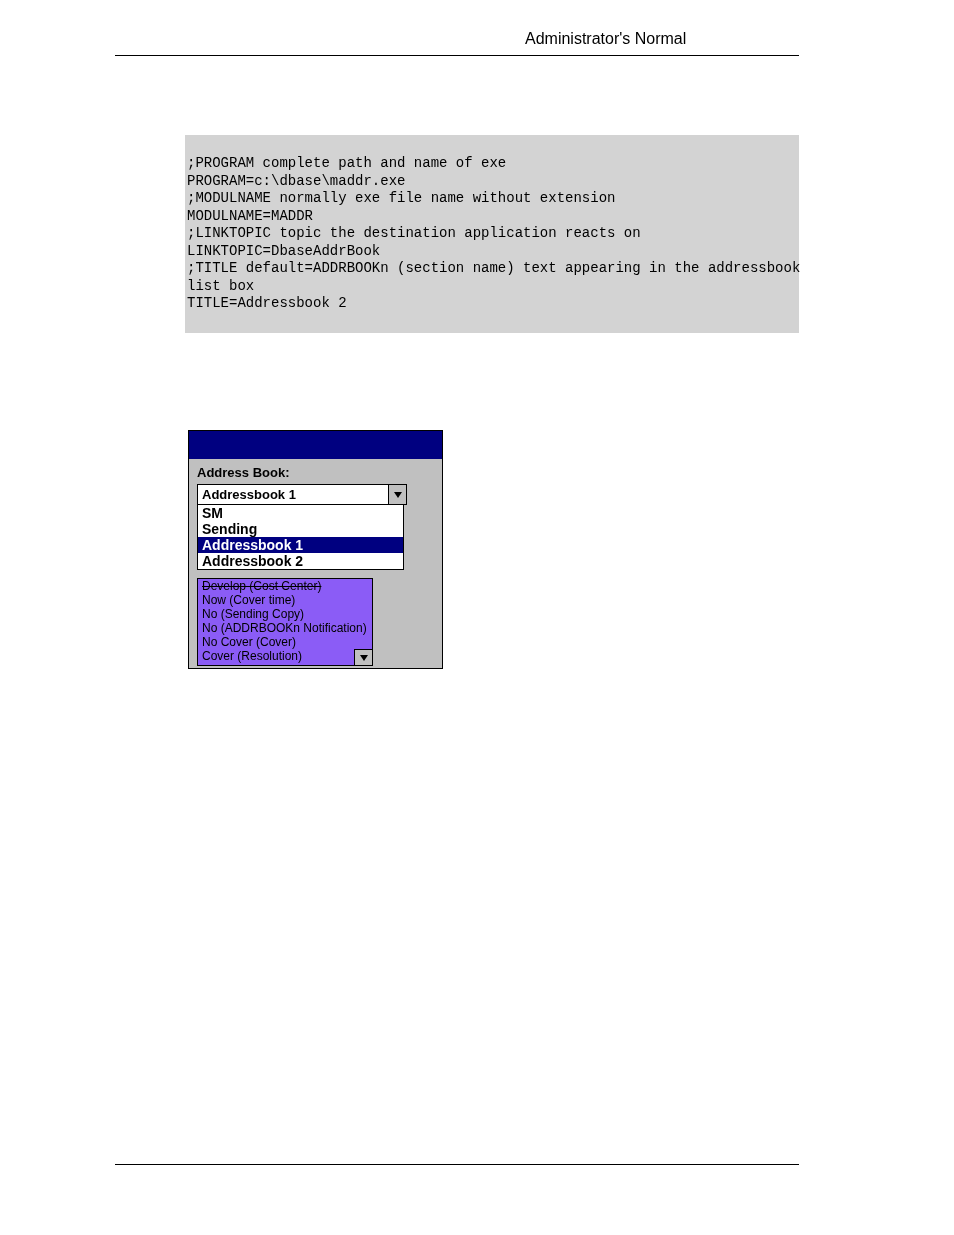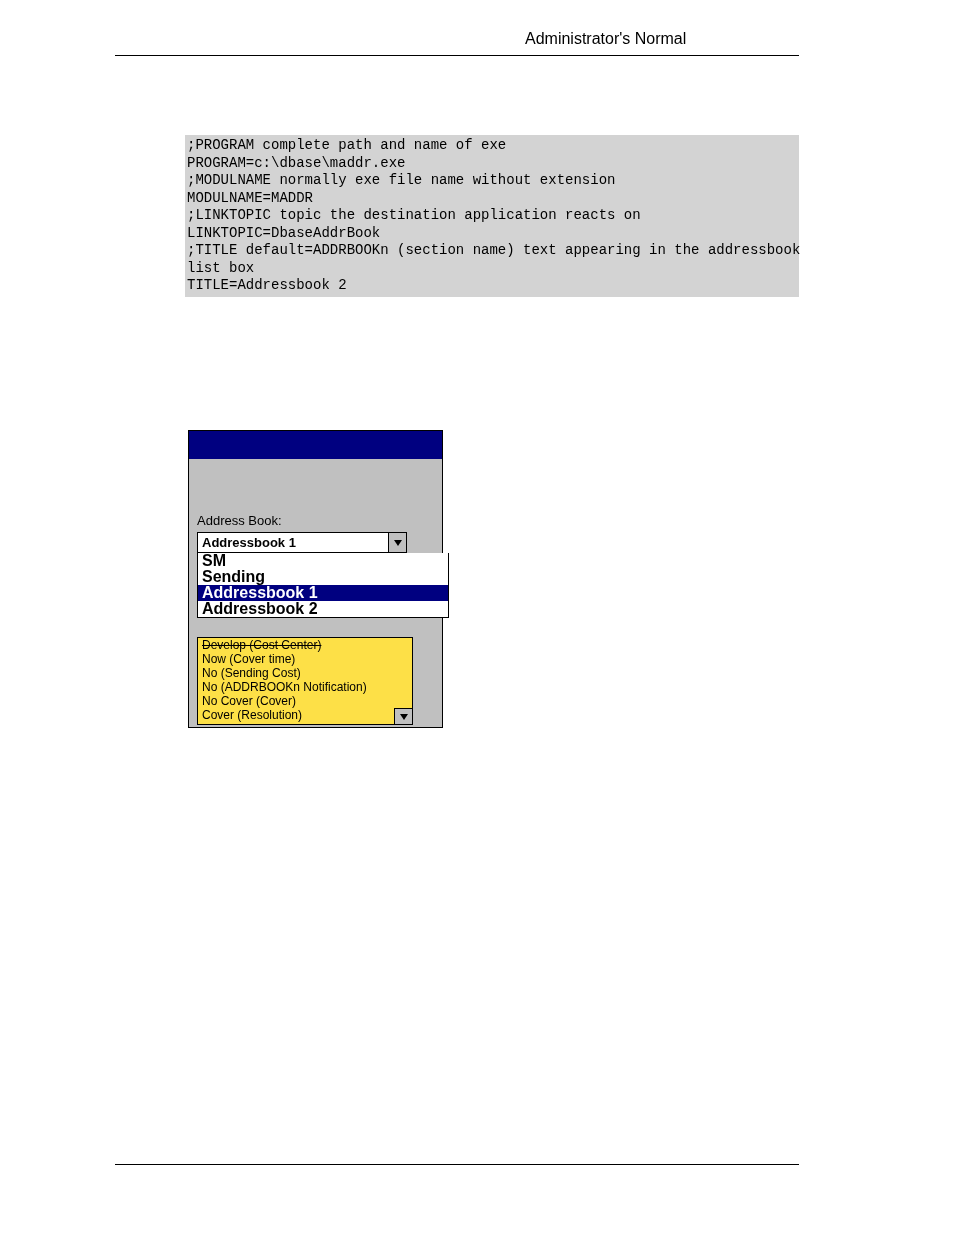--- a/index.html
+++ b/index.html
@@ -35,43 +35,42 @@
   .codeblock {
     position: absolute;
     top: 135px;
     left: 185px;
     right: 155px;
     background: #d3d3d3;
     font-family: "Courier New", Courier, monospace;
     font-size: 14px;
     line-height: 1.25;
     white-space: pre;
-    padding: 2px 2px;
+    padding: 20px 2px;
   }
   .win-wrap {
     position: absolute;
     top: 430px;
     left: 188px;
     width: 255px;
     background: #c0c0c0;
     border: 1px solid #000;
   }
   .win-titlebar {
     height: 28px;
     background: #000080;
   }
   .win-body {
     padding: 6px 8px 2px 8px;
   }
   .win-label {
-    font-weight: normal;
+    font-weight: bold;
     font-size: 13px;
     margin-bottom: 4px;
     font-family: Arial, sans-serif;
-    margin-top: 48px;
   }
   .combo {
     display: flex;
     width: 210px;
     border: 1px solid #000;
     background: #fff;
   }
   .combo-text {
     flex: 1;
     font-size: 13px;
@@ -82,41 +81,41 @@
   .combo-btn {
     width: 18px;
     background: #c0c0c0;
     border-left: 1px solid #000;
     display: flex;
     align-items: center;
     justify-content: center;
   }
   .combo-btn svg { display:block; }
   .dropdown-list {
-    width: 252px;
+    width: 207px;
     border: 1px solid #000;
     border-top: none;
     background: #fff;
-    font-size: 16px;
+    font-size: 14px;
     font-family: Arial, sans-serif;
   }
   .dropdown-list .opt {
     padding: 0 4px;
     line-height: 16px;
     font-weight: bold;
   }
   .dropdown-list .opt.sel {
     background: #000080;
     color: #fff;
   }
   .options-list {
-    margin-top: 19px;
-    width: 216px;
-    border: 1px solid #000;
-    background: #fde047;
+    margin-top: 8px;
+    width: 176px;
+    border: 1px solid #000;
+    background: #8b5cf6;
     font-size: 12px;
     font-family: Arial, sans-serif;
     position: relative;
   }
   .options-inner {
     padding: 0 4px 2px 4px;
     line-height: 14px;
   }
   .options-inner .row { white-space: nowrap; overflow: hidden; }
   .options-inner .row.cut { text-decoration: line-through; }
@@ -177,21 +176,21 @@
         <div class="opt">SM</div>
         <div class="opt">Sending</div>
         <div class="opt sel">Addressbook 1</div>
         <div class="opt">Addressbook 2</div>
       </div>
 
       <div class="options-list">
         <div class="options-inner">
           <div class="row cut">Develop   (Cost Center)</div>
           <div class="row">Now   (Cover time)</div>
-          <div class="row">No   (Sending Cost)</div>
+          <div class="row">No   (Sending Copy)</div>
           <div class="row">No   (ADDRBOOKn Notification)</div>
           <div class="row">No Cover   (Cover)</div>
           <div class="row">Cover   (Resolution)</div>
         </div>
         <div class="scrollbtn">
           <svg width="10" height="10">
               <polygon points="1,2 9,2 5,8" fill="#000"></polygon>
             </svg>
         </div>
       </div>

